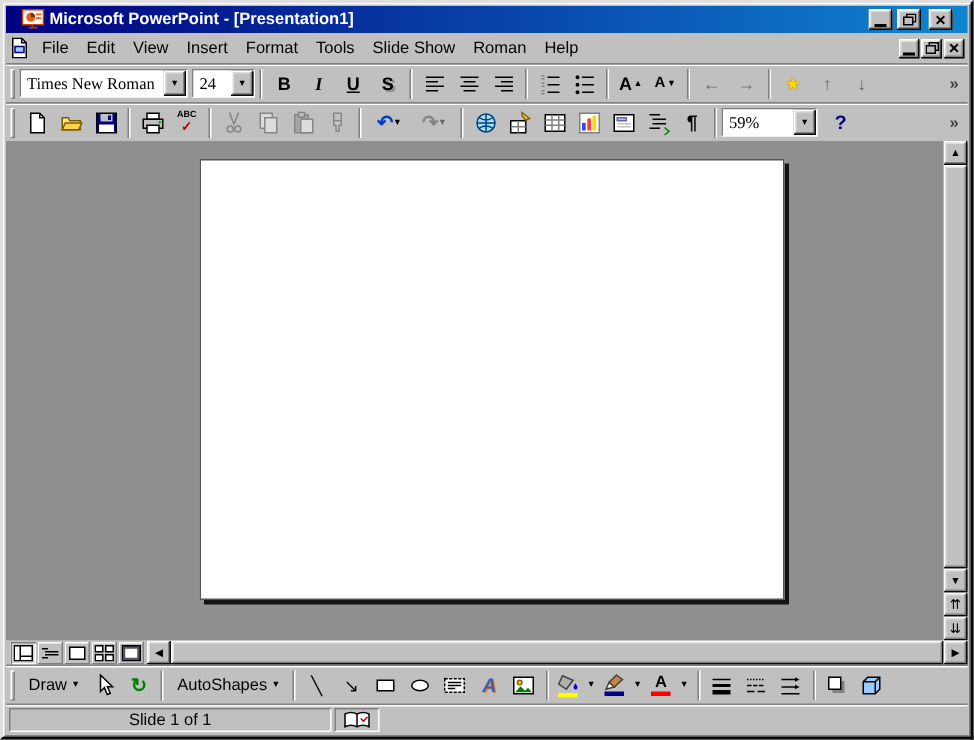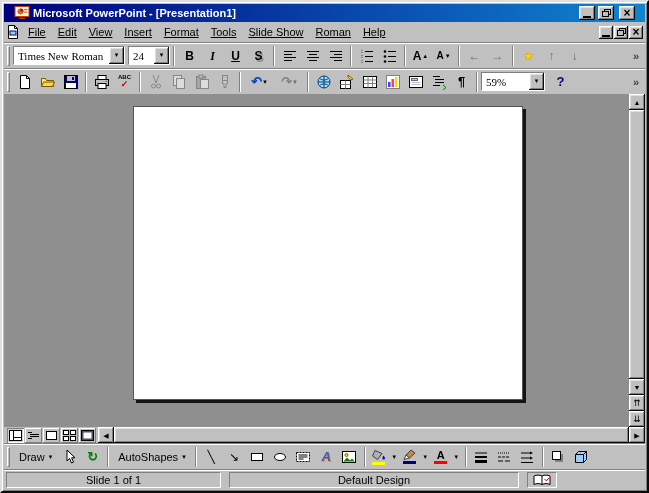--- a/index.html
+++ b/index.html
@@ -23,21 +23,21 @@
   .wbtn {
     width: 16px; height: 14px; background: #c0c0c0; display: grid; place-items: center;
     box-shadow: inset -1px -1px 0 #0a0a0a, inset 1px 1px 0 #fff, inset -2px -2px 0 #808080, inset 2px 2px 0 #dfdfdf;
     color: #000; font-size: 10px; line-height: 1; flex: 0 0 auto;
   }
   .wbtn.close { margin-left: 2px; }
   .min-g { width: 8px; height: 2px; background: #000; align-self: end; margin-bottom: 2px; }
 
   
   .menubar { height: 20px; flex: 0 0 20px; display: flex; align-items: center; padding: 0 2px; }
-  .mitem { padding: 9px 6px; text-decoration: underline; }
+  .mitem { padding: 9px 6px; }
   .doc-controls { margin-left: auto; display: flex; gap: 1px; }
   .doc-controls .wbtn { width: 14px; height: 13px; }
 
   
   .toolbar {
     height: 26px; flex: 0 0 26px; display: flex; align-items: center; padding: 0 2px;
     border-top: 1px solid #808080; box-shadow: inset 0 1px 0 #fff;
   }
   .grip { width: 3px; height: 20px; margin: 0 3px 0 1px; background: #c0c0c0;
     border: 1px solid; border-color: #fff #808080 #808080 #fff; flex: 0 0 auto; }
@@ -100,21 +100,21 @@
     box-shadow: inset -1px -1px 0 #808080, inset 1px 1px 0 #fff; }
   .vbtn.pressed { box-shadow: inset 1px 1px 0 #808080, inset -1px -1px 0 #fff; background: #d4d4d4; }
   .hscroll { flex: 1; display: flex; margin-left: 2px; background: #d9d9d9; }
   .hthumb { flex: 1; background: #c0c0c0;
     box-shadow: inset -1px -1px 0 #0a0a0a, inset 1px 1px 0 #fff, inset -2px -2px 0 #808080, inset 2px 2px 0 #dfdfdf; }
 
   
   .dtext { height: 22px; display: flex; align-items: center; gap: 4px; padding: 0 6px; flex: 0 0 auto; }
 
   
-  .statusbar { height: 20px; flex: 0 0 20px; display: flex; align-items: center; gap: 8px; padding: 1px 2px 1px 2px;
+  .statusbar { height: 20px; flex: 0 0 20px; display: flex; align-items: center; gap: 2px; padding: 1px 2px 1px 2px;
     border-top: 1px solid #808080; box-shadow: inset 0 1px 0 #fff; }
   .spanel { height: 16px; border: 1px solid; border-color: #808080 #fff #fff #808080;
     display: flex; align-items: center; justify-content: center; padding: 0 6px; flex: 0 0 auto; }
   .p-slide { width: 215px; } .p-design { width: 290px; } .p-spell { width: 30px; }
 
   svg { display: block; }
 </style>
 </head>
 <body>
 
@@ -654,21 +654,20 @@
           <svg width="16" height="16" viewBox="0 0 16 16">
             <path d="M2.5 5.5l3-3h8v8l-3 3h-8z" fill="#99ccff" stroke="#000"></path>
             <path d="M2.5 5.5h8v8M10.5 5.5l3-3" fill="none" stroke="#000"></path>
           </svg>
         </span>
       </span>
   </div>
 
   <div class="statusbar">
     <span class="spanel p-slide">Slide 1 of 1</span>
-    <span class="spanel p-design">Default Design</span>
     <span class="spanel p-spell">
       <span>
           <svg width="18" height="12" viewBox="0 0 18 12">
             <path d="M1 2c2.5-1.2 5.5-1.2 8 0 2.5-1.2 5.5-1.2 8 0v8.5c-2.5-1.2-5.5-1.2-8 0-2.5-1.2-5.5-1.2-8 0z" fill="#fff" stroke="#000"></path>
             <path d="M9 2v8.5" stroke="#000"></path>
             <path d="M11.5 5l1.8 1.8L16 4" fill="none" stroke="#c00000"></path>
           </svg>
         </span>
     </span>
   </div>

